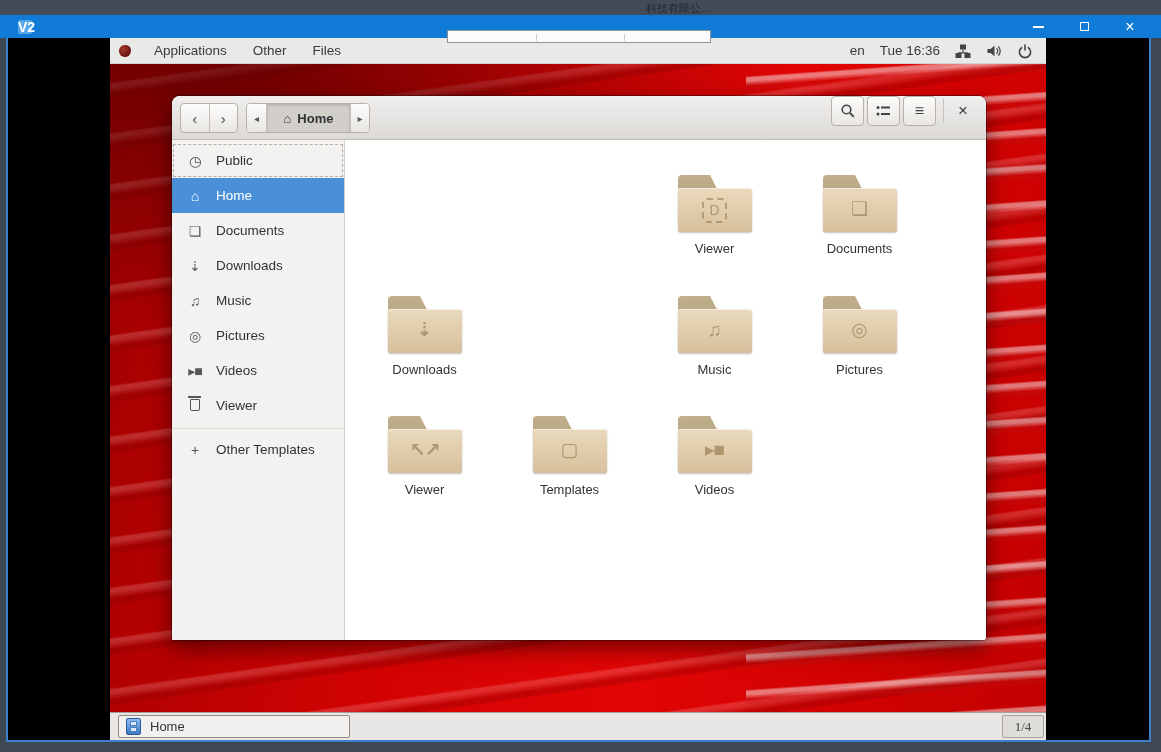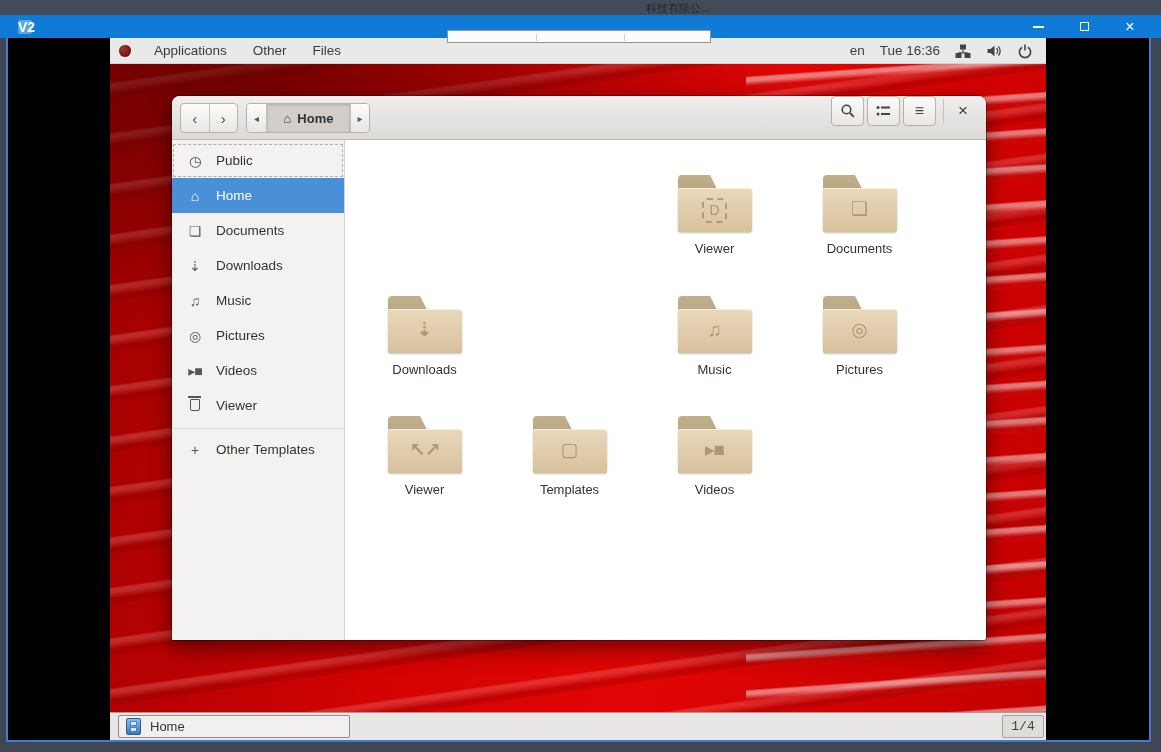--- a/index.html
+++ b/index.html
@@ -139,21 +139,21 @@
   .taskbtn { position:absolute; left:8px; top:2px; width:232px; height:23px; background:#f2f0ee;
              border:1px solid #908b85; border-radius:2px; display:flex; align-items:center; gap:9px;
              padding-left:7px; font-size:13px; color:#333; }
   .cabinet { width:15px; height:17px; border:1px solid #2a5c9c; border-radius:2px;
              background:linear-gradient(#8ebdf0,#3b79c2); position:relative; }
   .cabinet::before, .cabinet::after { content:""; position:absolute; left:3px; right:3px; height:3px;
              background:#dce9f8; border:1px solid #4a7fc0; }
   .cabinet::before { top:2px; } .cabinet::after { bottom:2px; }
   .pager { position:absolute; right:2px; top:2px; width:42px; height:23px; background:#dfddda;
            border:1px solid #aaa49d; border-radius:2px; display:flex; align-items:center; justify-content:center;
-           font-size:13px; color:#444; font-family:Liberation Mono, monospace; }
+           font-size:13px; color:#444; font-family:Liberation Serif, serif; }
 </style>
 </head>
 <body>
 
 <div class="host-strip">
   <span class="bg-title">科技有限公...</span>
 </div>
 
 <div class="titlebar">
   <span class="vnc-logo">V2</span>

